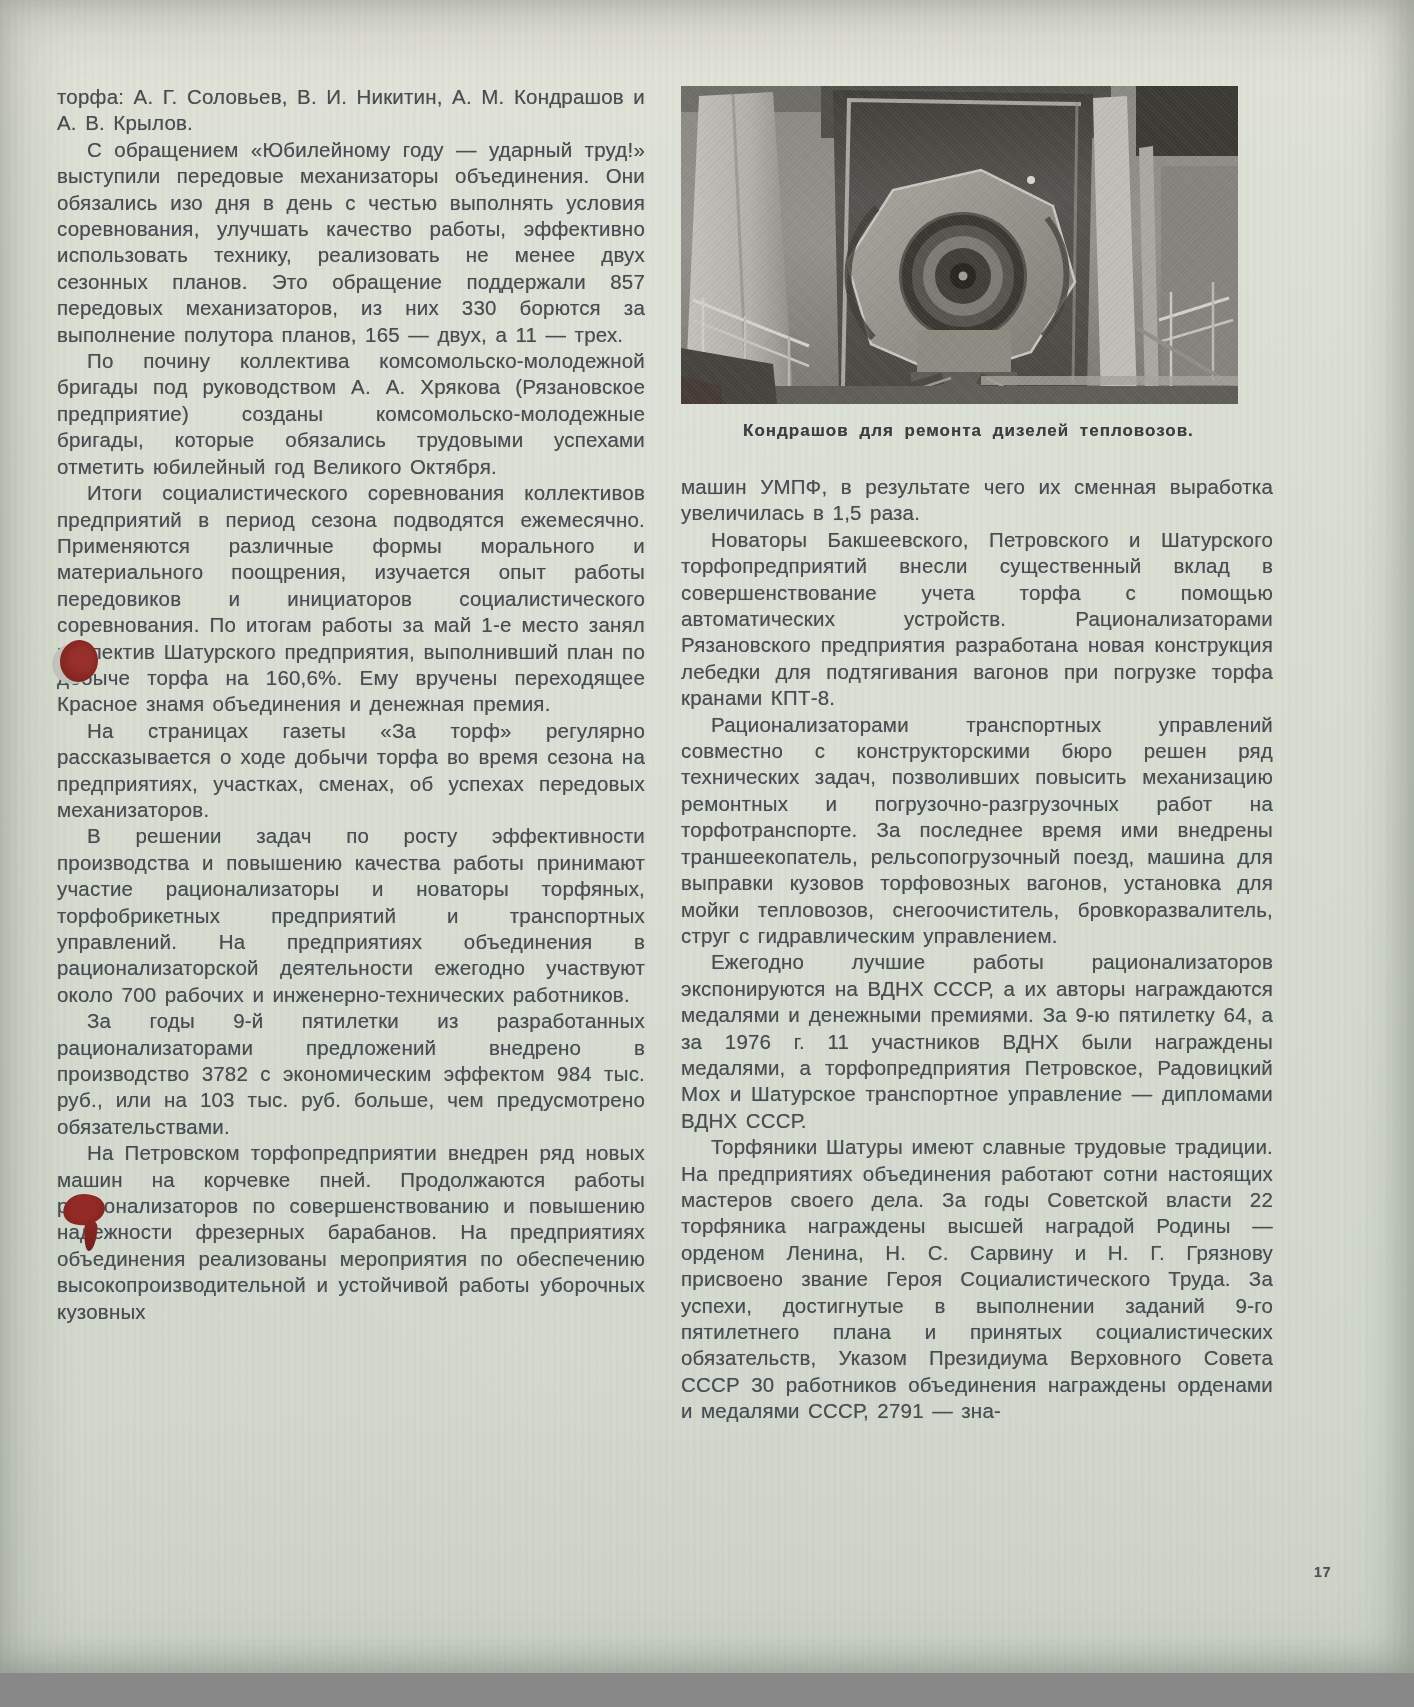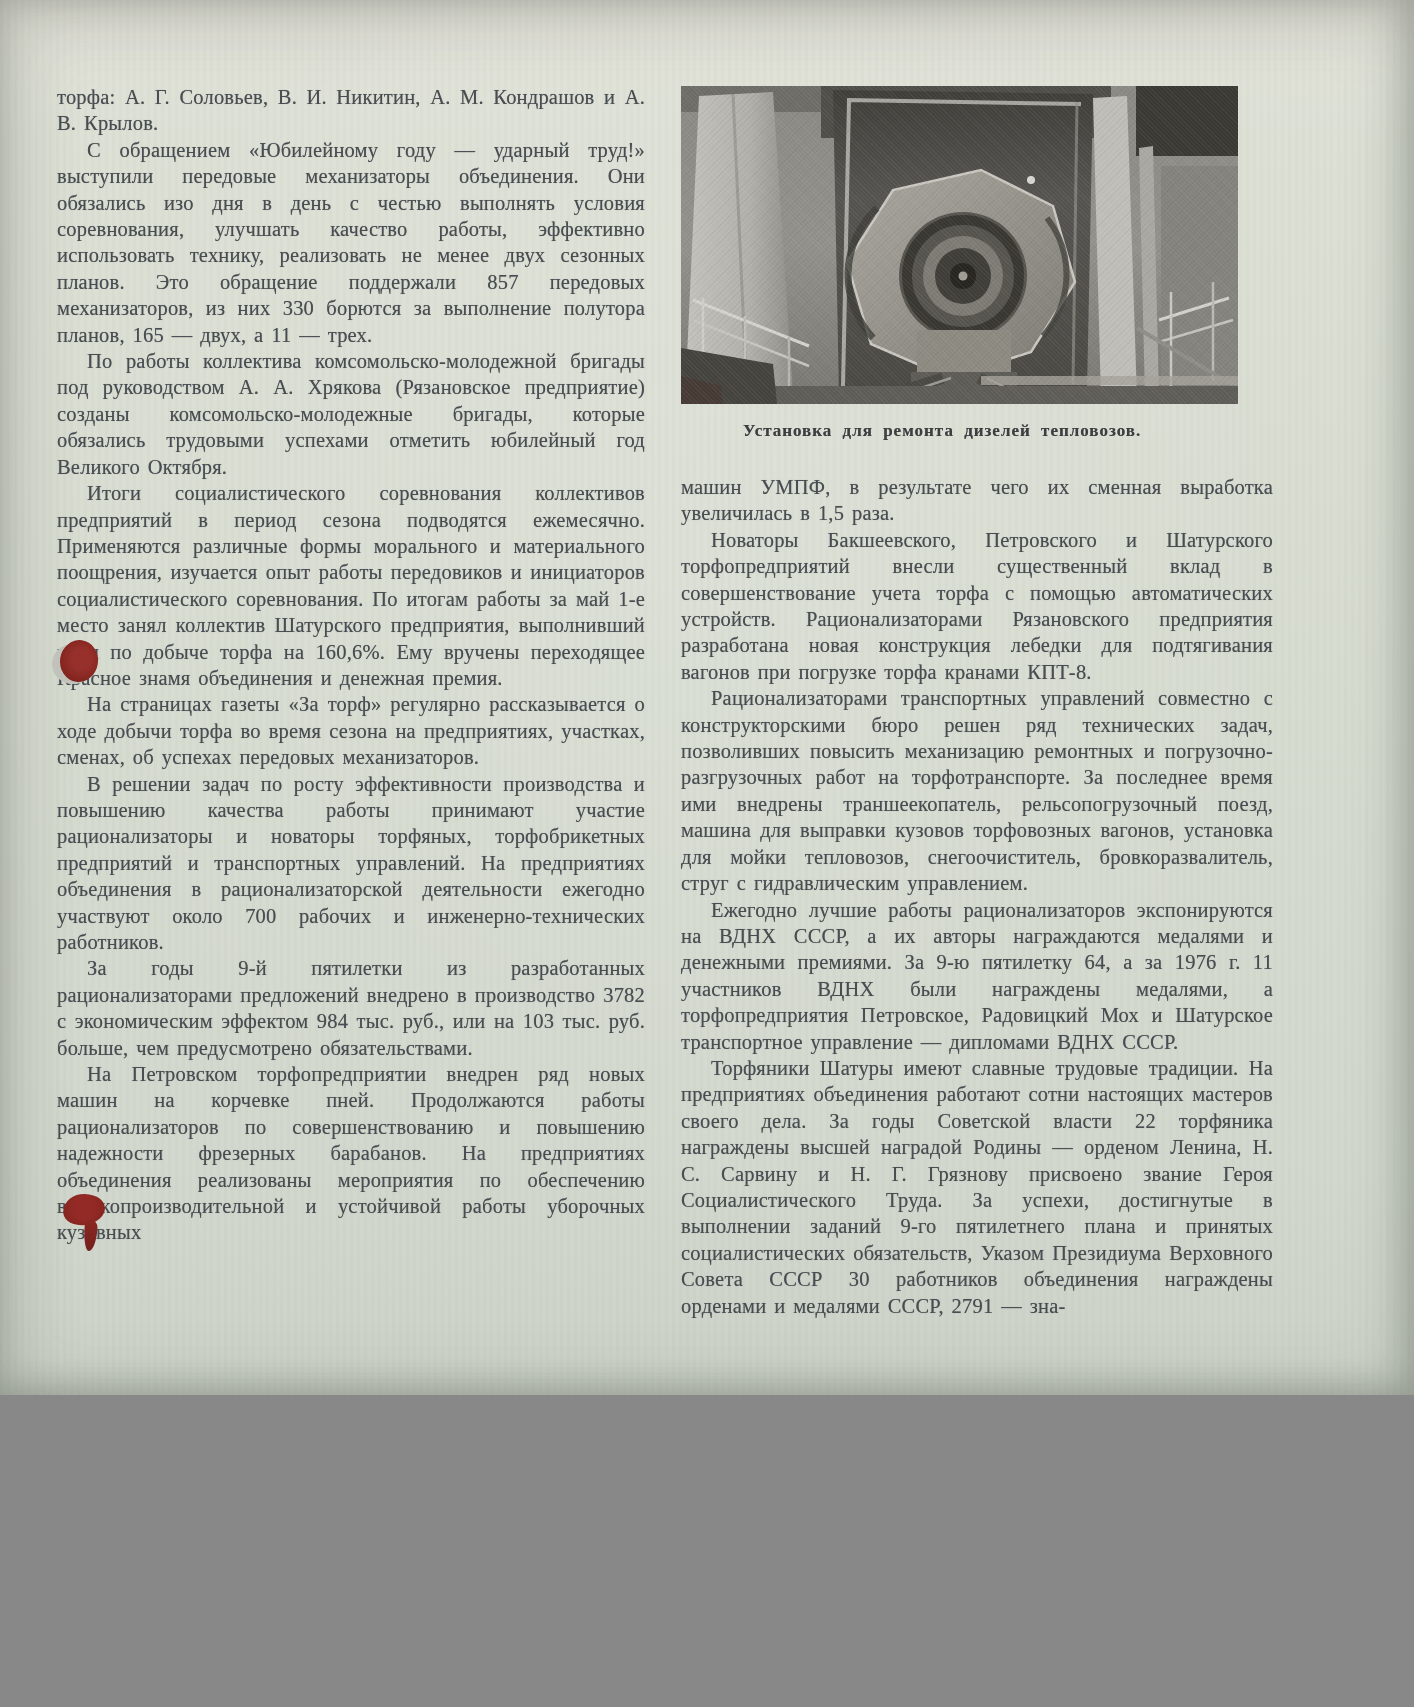--- a/index.html
+++ b/index.html
@@ -1,20 +1,20 @@
 <!DOCTYPE html>
 <html lang="ru"><head>
 <meta charset="utf-8">
 <style>
   html,body{margin:0;padding:0;background:#888;}
   .page{
     position:relative;
-    width:1414px;height:1395px;
+    width:1414px;height:1673px;
     overflow:hidden;
-    font-family:Liberation Serif, serif;
+    font-family:Liberation Sans, sans-serif;
     background:
       repeating-linear-gradient(90deg, rgba(120,125,112,0.03) 0 3px, rgba(0,0,0,0) 3px 7px),
       radial-gradient(ellipse at 48% 40%, rgba(255,255,255,0.10), rgba(255,255,255,0) 62%),
       linear-gradient(180deg,#e4e3da 0%,#dce0d5 10%,#d7dcd1 50%,#d2d8cd 84%,#ccd2c8 100%);
     box-shadow:
       inset 0 0 70px rgba(88,95,84,0.22),
       inset -16px 0 34px rgba(80,86,78,0.18),
       inset 0 -10px 28px rgba(80,86,78,0.16),
       inset 24px 30px 60px rgba(110,112,100,0.10);
   }
@@ -81,21 +81,21 @@
   }
 </style>
 </head>
 <body>
 
 <div class="page">
 
   <div class="col col-left">
       <p class="cont">торфа: А. Г. Соловьев, В. И. Никитин, А. М. Кондрашов и А. В. Крылов.</p>
       <p>С обращением «Юбилейному году — ударный труд!» выступили передовые механизаторы объединения. Они обязались изо дня в день с честью выполнять условия соревнования, улучшать качество работы, эффективно использовать технику, реализовать не менее двух сезонных планов. Это обращение поддержали 857 передовых механизаторов, из них 330 борются за выполнение полутора планов, 165 — двух, а 11 — трех.</p>
-      <p>По работы коллектива комсомольско-молодежной бригады под руководством А. А. Хрякова (Рязановское предприятие) созданы комсомольско-молодежные бригады, которые обязались трудовыми успехами отметить юбилейный год Великого Октября.</p>
+      <p>По почину коллектива комсомольско-молодежной бригады под руководством А. А. Хрякова (Рязановское предприятие) созданы комсомольско-молодежные бригады, которые обязались трудовыми успехами отметить юбилейный год Великого Октября.</p>
       <p>Итоги социалистического соревнования коллективов предприятий в период сезона подводятся ежемесячно. Применяются различные формы морального и материального поощрения, изучается опыт работы передовиков и инициаторов социалистического соревнования. По итогам работы за май 1-е место занял коллектив Шатурского предприятия, выполнивший план по добыче торфа на 160,6%. Ему вручены переходящее Красное знамя объединения и денежная премия.</p>
       <p>На страницах газеты «За торф» регулярно рассказывается о ходе добычи торфа во время сезона на предприятиях, участках, сменах, об успехах передовых механизаторов.</p>
       <p>В решении задач по росту эффективности производства и повышению качества работы принимают участие рационализаторы и новаторы торфяных, торфобрикетных предприятий и транспортных управлений. На предприятиях объединения в рационализаторской деятельности ежегодно участвуют около 700 рабочих и инженерно-технических работников.</p>
       <p>За годы 9-й пятилетки из разработанных рационализаторами предложений внедрено в производство 3782 с экономическим эффектом 984 тыс. руб., или на 103 тыс. руб. больше, чем предусмотрено обязательствами.</p>
       <p>На Петровском торфопредприятии внедрен ряд новых машин на корчевке пней. Продолжаются работы рационализаторов по совершенствованию и повышению надежности фрезерных барабанов. На предприятиях объединения реализованы мероприятия по обеспечению высокопроизводительной и устойчивой работы уборочных кузовных</p>
     </div>
 
   <figure class="photo" style="margin:0">
     <svg width="557" height="318" viewBox="0 0 557 318" xmlns="http://www.w3.org/2000/svg">
       <defs>
@@ -173,21 +173,21 @@
       <line x1="456" y1="242" x2="557" y2="302" stroke="#8f8e88" stroke-width="4"></line>
 
       <rect x="0" y="300" width="557" height="18" fill="#5f5d57"></rect>
       <rect x="300" y="290" width="257" height="9" fill="#a5a39b" opacity="0.8"></rect>
       <polygon points="0,262 92,278 96,318 0,318" fill="#45433e"></polygon>
       <polygon points="0,290 40,300 42,318 0,318" fill="#473a32" opacity="0.85"></polygon>
     </svg>
     <div class="grainmask"></div>
   </figure>
 
-  <div class="caption">Установка для ремонта дизелей тепловозов.</div>
+  <div class="caption">Кондрашов для ремонта дизелей тепловозов.</div>
 
   <div class="col col-right">
       <p class="cont">машин УМПФ, в результате чего их сменная выработка увеличилась в 1,5 раза.</p>
       <p>Новаторы Бакшеевского, Петровского и Шатурского торфопредприятий внесли существенный вклад в совершенствование учета торфа с помощью автоматических устройств. Рационализаторами Рязановского предприятия разработана новая конструкция лебедки для подтягивания вагонов при погрузке торфа кранами КПТ-8.</p>
       <p>Рационализаторами транспортных управлений совместно с конструкторскими бюро решен ряд технических задач, позволивших повысить механизацию ремонтных и погрузочно-разгрузочных работ на торфотранспорте. За последнее время ими внедрены траншеекопатель, рельсопогрузочный поезд, машина для выправки кузовов торфовозных вагонов, установка для мойки тепловозов, снегоочиститель, бровкоразвалитель, струг с гидравлическим управлением.</p>
       <p>Ежегодно лучшие работы рационализаторов экспонируются на ВДНХ СССР, а их авторы награждаются медалями и денежными премиями. За 9-ю пятилетку 64, а за 1976 г. 11 участников ВДНХ были награждены медалями, а торфопредприятия Петровское, Радовицкий Мох и Шатурское транспортное управление — дипломами ВДНХ СССР.</p>
       <p>Торфяники Шатуры имеют славные трудовые традиции. На предприятиях объединения работают сотни настоящих мастеров своего дела. За годы Советской власти 22 торфяника награждены высшей наградой Родины — орденом Ленина, Н. С. Сарвину и Н. Г. Грязнову присвоено звание Героя Социалистического Труда. За успехи, достигнутые в выполнении заданий 9-го пятилетнего плана и принятых социалистических обязательств, Указом Президиума Верховного Совета СССР 30 работников объединения награждены орденами и медалями СССР, 2791 — зна-</p>
     </div>
 
   <div class="ink ink-dot-halo"></div>

